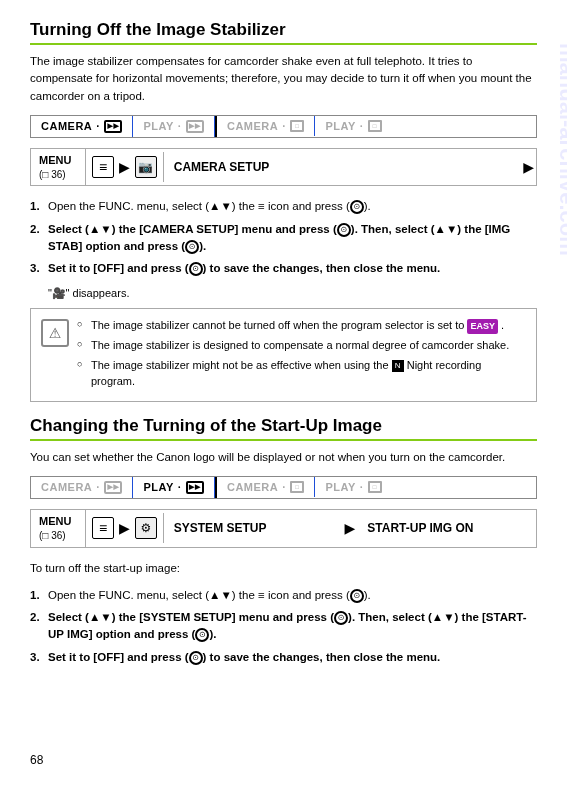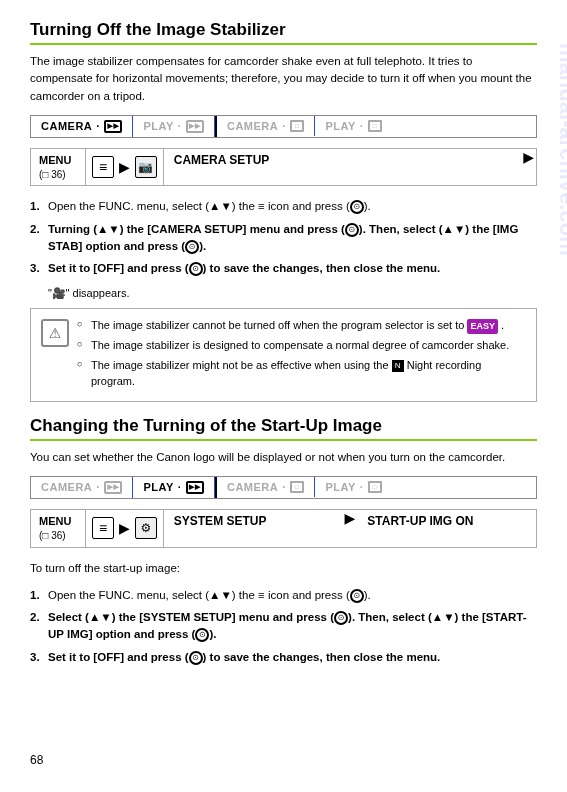--- a/index.html
+++ b/index.html
@@ -60,20 +60,21 @@
 
     .divider-cell {
       width: 2px;
       background: #000;
       align-self: stretch;
     }
 
     
     .menu-row {
       display: flex;
+      align-items: center;
       border: 1px solid #aaa;
       margin-bottom: 12px;
       width: 100%;
       min-height: 38px;
     }
 
     .menu-label {
       padding: 4px 8px;
       font-weight: bold;
       font-size: 11px;
@@ -321,21 +322,21 @@
   <span class="arrow-right">▶</span>
 </div>
 
 <ol class="steps">
   <li>
     <span class="num">1.</span>
     Open the FUNC. menu, select (<strong>▲▼</strong>) the <strong>≡</strong> icon and press (<span class="set-circle">⊙</span>).
   </li>
   <li>
     <span class="num">2.</span>
-    <strong>Turning (▲▼) the [CAMERA SETUP] menu and press (</strong><span class="set-circle">⊙</span><strong>). Then, select (▲▼) the [IMG STAB] option and press (</strong><span class="set-circle">⊙</span><strong>).</strong>
+    <strong>Select (▲▼) the [CAMERA SETUP] menu and press (</strong><span class="set-circle">⊙</span><strong>). Then, select (▲▼) the [IMG STAB] option and press (</strong><span class="set-circle">⊙</span><strong>).</strong>
   </li>
   <li>
     <span class="num">3.</span>
     <strong>Set it to [OFF] and press (</strong><span class="set-circle">⊙</span><strong>) to save the changes, then close the menu.</strong>
   </li>
 </ol>
 
 <div class="disappears">"🎥" disappears.</div>
 
 <div class="note-box">

